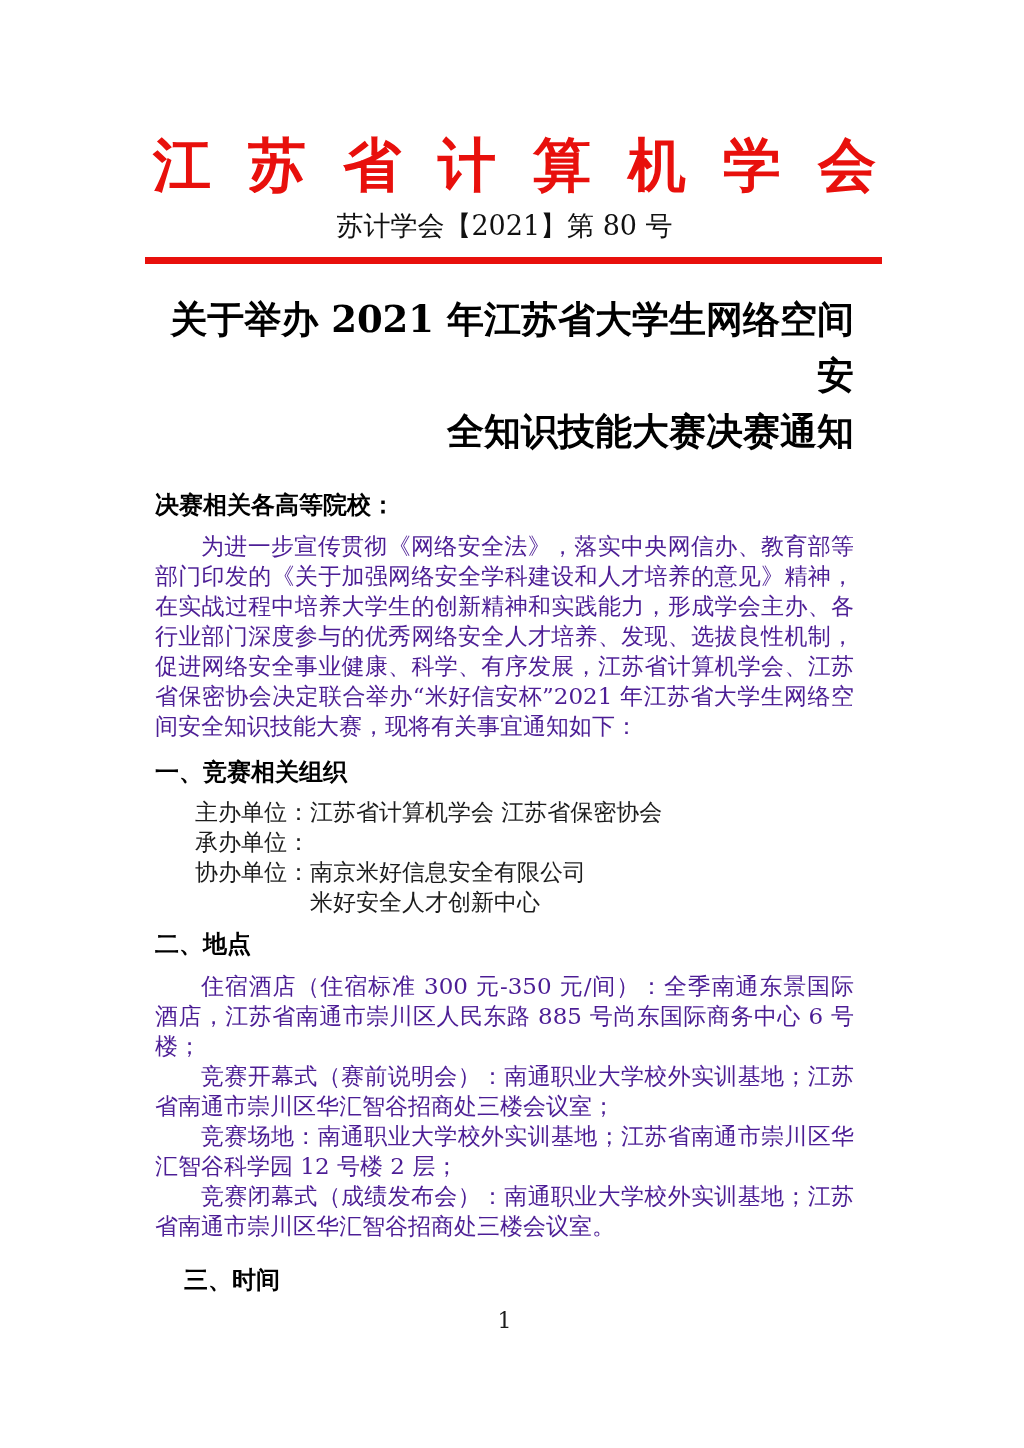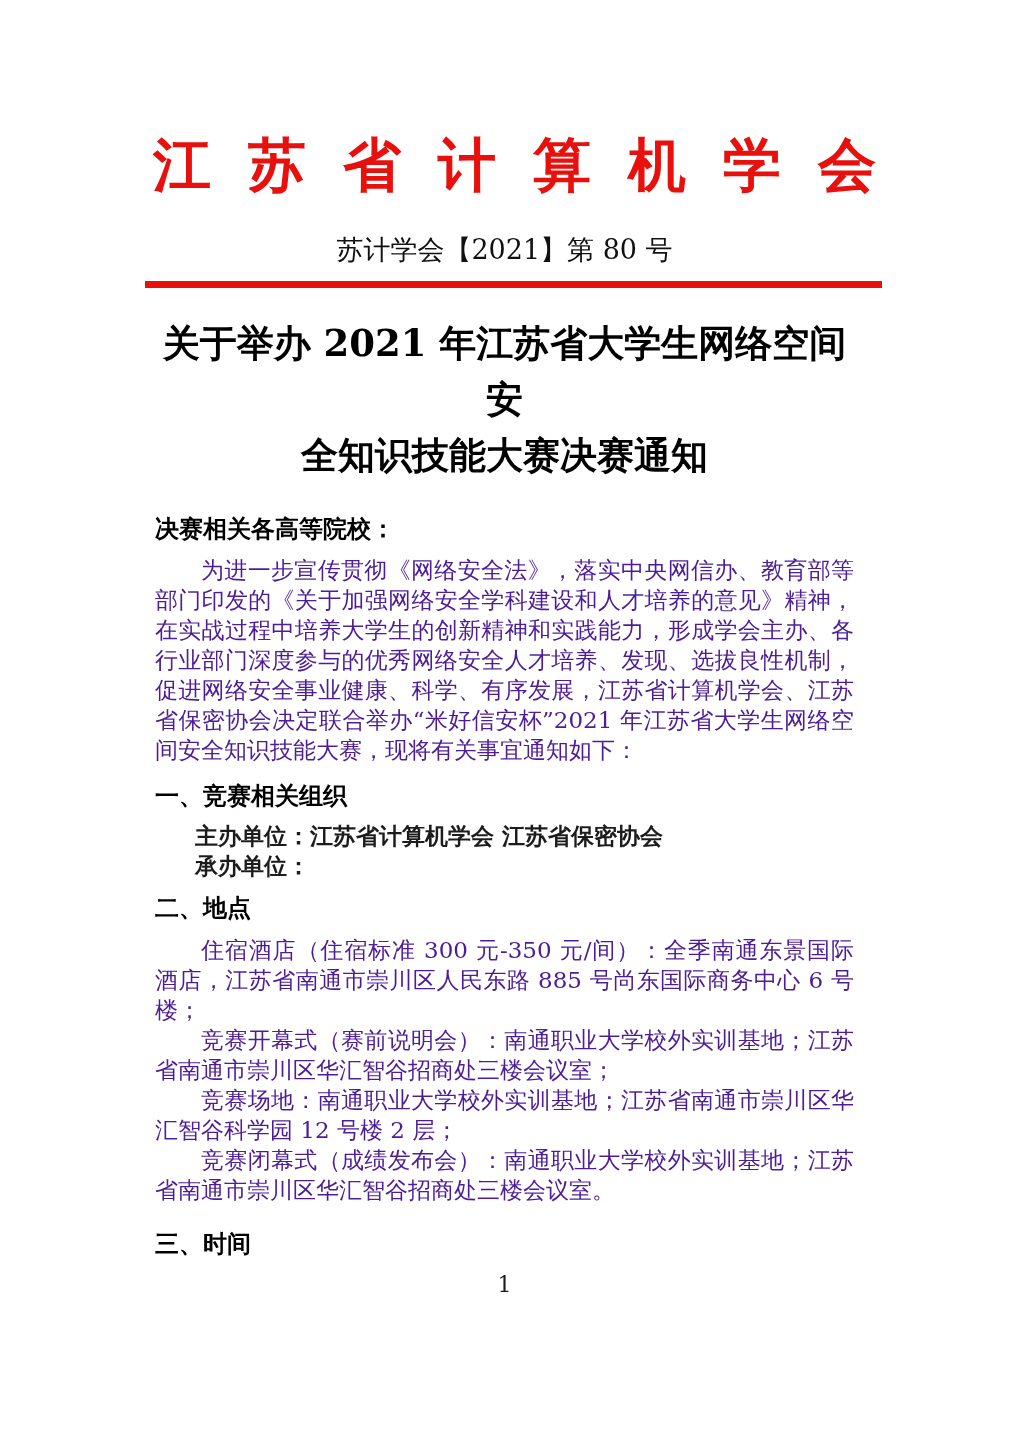--- a/index.html
+++ b/index.html
@@ -28,38 +28,38 @@
     font-size: 58px;
     line-height: 64px;
     font-weight: bold;
     color: #e8100c;
     text-align: justify;
     text-align-last: justify;
     margin: 0 -22px 0 -2px; 
     white-space: nowrap;
   }
   .doc-number {
-    margin-top: 36px;
+    margin-top: 12px;
     font-size: 27px;
     line-height: 33px;
     text-align: center;
     color: #111;
   }
   .red-rule {
     margin: 15px -28px 0 -10px;
     height: 7px;
     background: #e8100c;
   }
   
   .doc-title {
     margin-top: 27px;
     font-size: 37px;
     line-height: 56px;
     font-weight: bold;
-    text-align: center;
+    text-align: right;
     color: #000;
   }
   
   .salutation {
     margin-top: 30px;
     font-size: 24px;
     line-height: 32px;
     font-weight: bold;
     font-family: "DejaVu Sans", "Liberation Sans", sans-serif;
     color: #000;
@@ -78,31 +78,31 @@
     font-weight: bold;
     font-family: "DejaVu Sans", "Liberation Sans", sans-serif;
     color: #000;
   }
   .sec1-heading { margin-top: 16px; }
   .org-list {
     margin-top: 10px;
     font-size: 23px;
     line-height: 30px;
   }
-  .org-row { display: flex; align-items: flex-start; font-weight: bold; }
+  .org-row { display: flex; align-items: flex-start; }
   .org-label {
     margin-left: 40px;
     white-space: nowrap;
     flex: 0 0 auto;
   }
   .org-lines { flex: 1 1 auto; }
   .org-line { display: block; }
   .sec2-heading { margin-top: 12px; }
   .sec2-paras { margin-top: 12px; }
-  .sec3-heading { margin-top: 24px; }
+  .sec3-heading { margin-top: 24px; margin-left: 29px; }
   .time-para { margin-top: 14px; }
   .page-number {
     margin-top: 12px;
     font-size: 22px;
     line-height: 28px;
     text-align: center;
     color: #1c1c1c;
   }
 </style>
 </head>
@@ -130,20 +130,27 @@
     <div class="org-list">
       <div class="org-row">
         <span class="org-label">主办单位：</span>
         <span class="org-lines">
           <span class="org-line">江苏省计算机学会 江苏省保密协会</span>
         </span>
       </div>
       <div class="org-row">
         <span class="org-label">承办单位：</span>
       </div>
+      <div class="org-row">
+        <span class="org-label">协办单位：</span>
+        <span class="org-lines">
+          <span class="org-line">南京米好信息安全有限公司</span>
+          <span class="org-line">米好安全人才创新中心</span>
+        </span>
+      </div>
     </div>
 
     <div class="section-heading sec2-heading">二、地点</div>
     <div class="sec2-paras">
       <p class="para">住宿酒店（住宿标准 300 元-350 元/间）：全季南通东景国际酒店，江苏省南通市崇川区人民东路 885 号尚东国际商务中心 6 号楼；</p>
       <p class="para">竞赛开幕式（赛前说明会）：南通职业大学校外实训基地；江苏省南通市崇川区华汇智谷招商处三楼会议室；</p>
       <p class="para">竞赛场地：南通职业大学校外实训基地；江苏省南通市崇川区华汇智谷科学园 12 号楼 2 层；</p>
       <p class="para">竞赛闭幕式（成绩发布会）：南通职业大学校外实训基地；江苏省南通市崇川区华汇智谷招商处三楼会议室。</p>
     </div>
 

